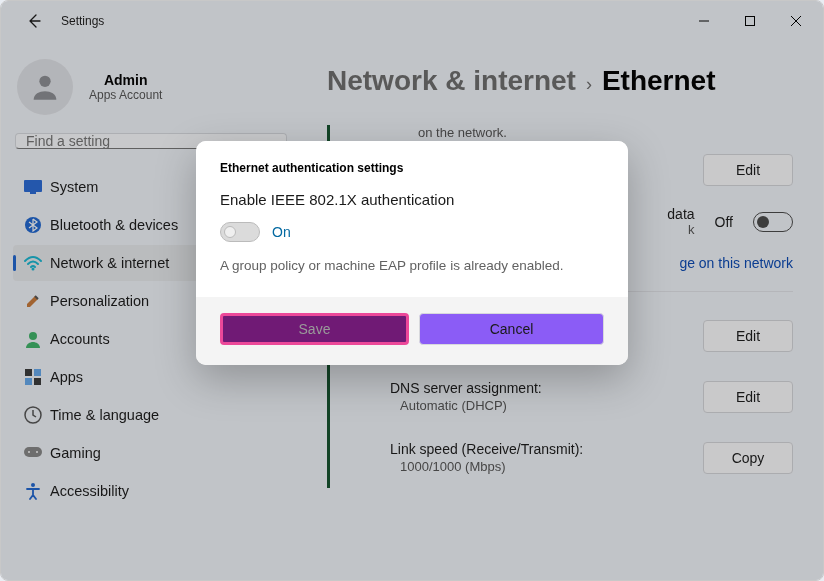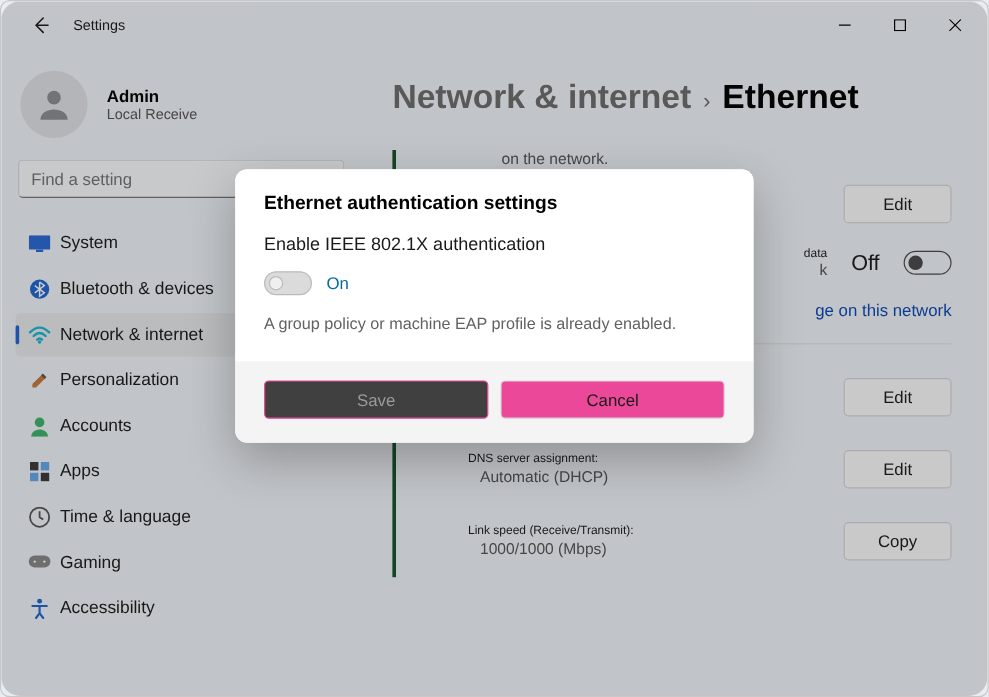--- a/index.html
+++ b/index.html
@@ -9,40 +9,40 @@
     font-size:14px;
     color:#1a1a1a;
     background:#e9edf3;
     width:824px; height:581px;
     overflow:hidden;
     position:relative;
     border-radius:8px;
     border:1px solid #c8c8c8;
   }
   
-  .window { position:relative; width:100%; height:100%; background:#f3f6fb; border-radius:16px; overflow:hidden;}
+  .window { position:relative; width:100%; height:100%; background:#f3f6fb; border-radius:4px; overflow:hidden;}
   .titlebar { height:40px; display:flex; align-items:center; padding:0 4px 0 18px; }
   .back-btn { width:30px; height:30px; display:flex; align-items:center; justify-content:center; border-radius:4px; cursor:pointer;}
   .app-title { margin-left:12px; font-size:12px; color:#1a1a1a; }
   .win-controls { margin-left:auto; display:flex; }
   .win-btn { width:46px; height:30px; display:flex; align-items:center; justify-content:center; cursor:pointer; color:#000;}
   svg { display:block; }
 
   .content-row { display:flex; height:calc(100% - 40px); }
 
   
   .sidebar { width:300px; padding:10px 12px 0 12px; display:flex; flex-direction:column; }
-  .profile { display:flex; align-items:center; gap:16px; padding:8px 4px 18px 4px; }
+  .profile { display:flex; align-items:center; gap:16px; padding:8px 4px 18px 4px;text-align:center; }
   .avatar { width:56px; height:56px; border-radius:50%; background:#e1e3e8; display:flex; align-items:center; justify-content:center; color:#888; }
   .avatar svg { width:34px; height:34px; }
   .profile-name { font-weight:600; font-size:14px; color:#000; }
   .profile-sub { font-size:12px; color:#555; }
   .search-wrap { padding:0 2px 14px 2px; }
   .search {
-    width:100%; height:32px; background:#fcfdff; border:1px solid #d9dce1; border-bottom:1px solid #777;
+    width:100%; height:16px; background:#fcfdff; border:1px solid #d9dce1; border-bottom:1px solid #777;
     border-radius:4px; padding:0 10px; font-size:14px; outline:none; color:#0f172a;
   }
   .nav { margin-top:6px; display:flex; flex-direction:column; gap:2px; }
   .nav-item {
     height:36px; display:flex; align-items:center; gap:7px;
     padding:0 8px 0 10px; border-radius:4px; cursor:pointer;
     position:relative;
   }
   .nav-item.active { background:#eaecef; }
   .nav-item.active::before {
@@ -53,71 +53,71 @@
 
   
   .main { flex:1; padding:24px 30px 0 26px; overflow:hidden; position:relative;}
   .breadcrumb { display:flex; align-items:baseline; gap:10px; }
   .bc-parent { font-size:28px; font-weight:600; color:#6d6d6d; cursor:pointer;}
   .bc-chev { font-size:18px; color:#6d6d6d; }
   .bc-leaf { font-size:28px; font-weight:600; color:#000; }
   .page-body { margin-top:28px; border-left:3px solid #14532d; padding-left:28px; }
   .frag { font-size:13px; color:#555; }
   .setting-row { display:flex; align-items:center; padding:14px 0; gap:12px; }
-  .setting-text { font-size:10px; color:#1a1a1a;}
+  .setting-text { font-size:14px; color:#1a1a1a;}
   .setting-sub { font-size:13px; color:#555; margin-top:2px;margin-left:10px;}
   .spacer { flex:1; }
   .btn {
     height:32px; min-width:90px; padding:0 18px; border-radius:4px;
     background:#fdfdfe; border:1px solid #d7d8dc;
     display:flex; align-items:center; justify-content:center;
     font-size:14px; cursor:pointer;
   }
   .link { color:#0a4ab5; cursor:pointer; }
   .toggle {
     width:40px; height:20px; border-radius:10px; border:1px solid #4a4a4a;
     background:transparent; position:relative;
   }
   .toggle .dot { position:absolute; top:3px; left:3px; width:12px; height:12px; border-radius:50%; background:#4a4a4a;}
-  .off-label { font-size:18px; margin-right:8px; color:#1a1a1a;}
+  .off-label { font-size:14px; margin-right:8px; color:#1a1a1a;}
 
   .divider { height:1px; background:#e3e5e9; margin:6px 0;}
 
   
   .overlay {
     position:absolute; inset:0; display:flex; align-items:flex-start; justify-content:center;
     padding-top:140px;
   }
   .overlay::before {
     content:""; position:absolute; inset:0; background:rgba(20,20,20,0.22);
   }
   .dialog {
     position:relative; width:432px; background:#fbfbfb; border-radius:10px;
     box-shadow:0 14px 40px rgba(0,0,0,0.25);
     overflow:hidden;
   }
   .dialog-body { padding:20px 24px 24px 24px; background:#fff;}
-  .dialog-title { font-size:16px; font-weight:600; color:#000; margin-bottom:16px;}
+  .dialog-title { font-size:12px; font-weight:600; color:#000; margin-bottom:16px;}
   .dialog-row1 { font-size:15px; color:#1a1a1a; margin-bottom:14px;}
   .dialog-toggle-row { display:flex; align-items:center; gap:12px; margin-bottom:16px;}
   .dialog-toggle {
     width:40px; height:20px; border-radius:10px; border:1px solid #b4b4b4;
     background:#d8d8d8; position:relative; opacity:0.9;
   }
   .dialog-toggle .dot { position:absolute; top:3px; left:3px; width:12px; height:12px; border-radius:50%; background:#eeeeee; border:1px solid #b4b4b4;}
   .dialog-on { font-size:14px; color:#0369a1;}
   .dialog-hint { font-size:13.5px; color:#626262; }
   .dialog-buttons { display:flex; gap:10px; padding:16px 24px 20px 24px; background:#f4f4f4;}
   .dlg-btn {
     flex:1; height:32px; border-radius:4px;
     display:flex; align-items:center; justify-content:center;
     font-size:14px;
   }
-  .dlg-save { background:#404040; color:#9a9a9a; border:1px solid #ec4899; cursor:default;}
-  .dlg-cancel { background:#ec4899; color:#1a1a1a; border:1px solid #d7d8dc; cursor:pointer;}
+  .dlg-save { background:#701a75; color:#9a9a9a; border:3px solid #ec4899; cursor:default;}
+  .dlg-cancel { background:#8b5cf6; color:#1a1a1a; border:1px solid #d7d8dc; cursor:pointer;}
 </style>
 </head>
 <body>
 
 <div class="window">
 
   <div class="titlebar">
     <div class="back-btn">
       <svg width="16" height="16" viewBox="0 0 16 16">
         <path d="M10 2 L4 8 L10 14 M4 8 H14" stroke="#1a1a1a" stroke-width="1.3" fill="none" stroke-linecap="round" stroke-linejoin="round"></path>
@@ -148,21 +148,21 @@
     <div class="sidebar">
       <div class="profile">
         <div class="avatar">
           <svg viewBox="0 0 24 24">
             <circle cx="12" cy="8" r="4" fill="#8d8f94"></circle>
             <path d="M4 21c0-4 4-6 8-6s8 2 8 6" fill="#8d8f94"></path>
           </svg>
         </div>
         <div>
           <div class="profile-name">Admin</div>
-          <div class="profile-sub">Local Receive</div>
+          <div class="profile-sub">Apps Account</div>
         </div>
       </div>
 
       <div class="search-wrap">
         <input class="search" type="text" placeholder="Find a setting" style="">
       </div>
 
       <div class="nav">
         <div class="nav-item">
           <span class="nav-ico">

